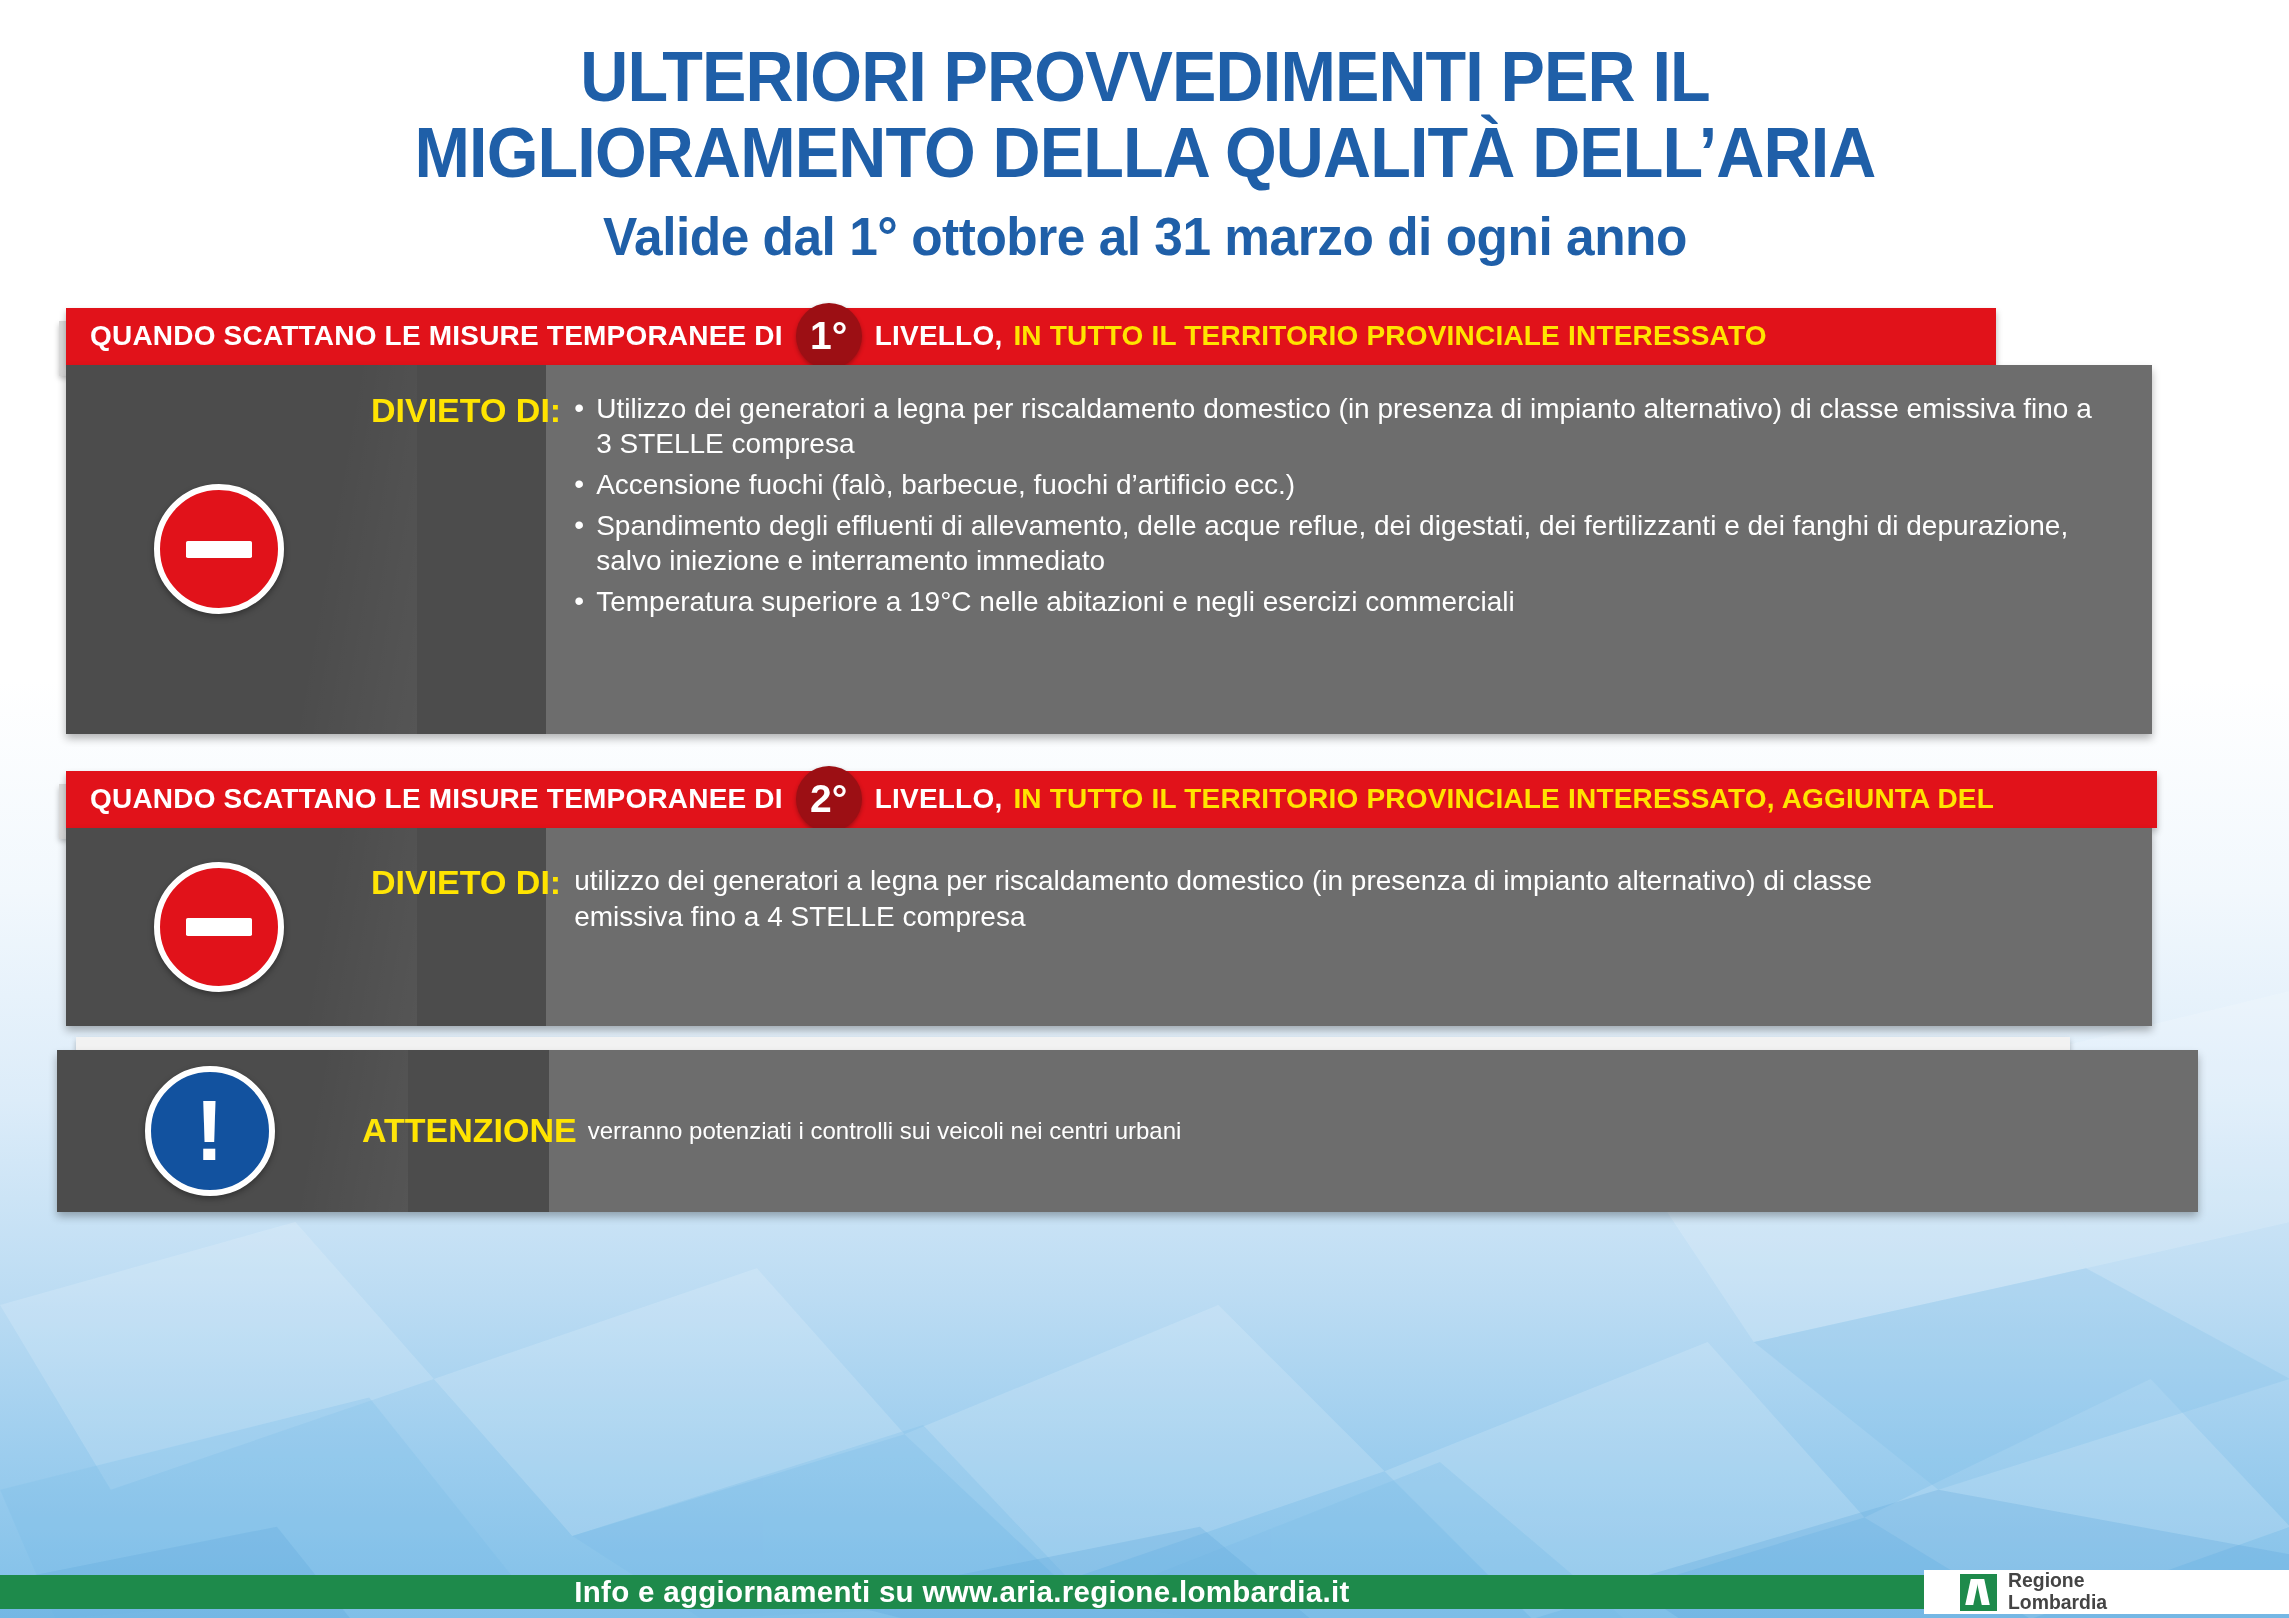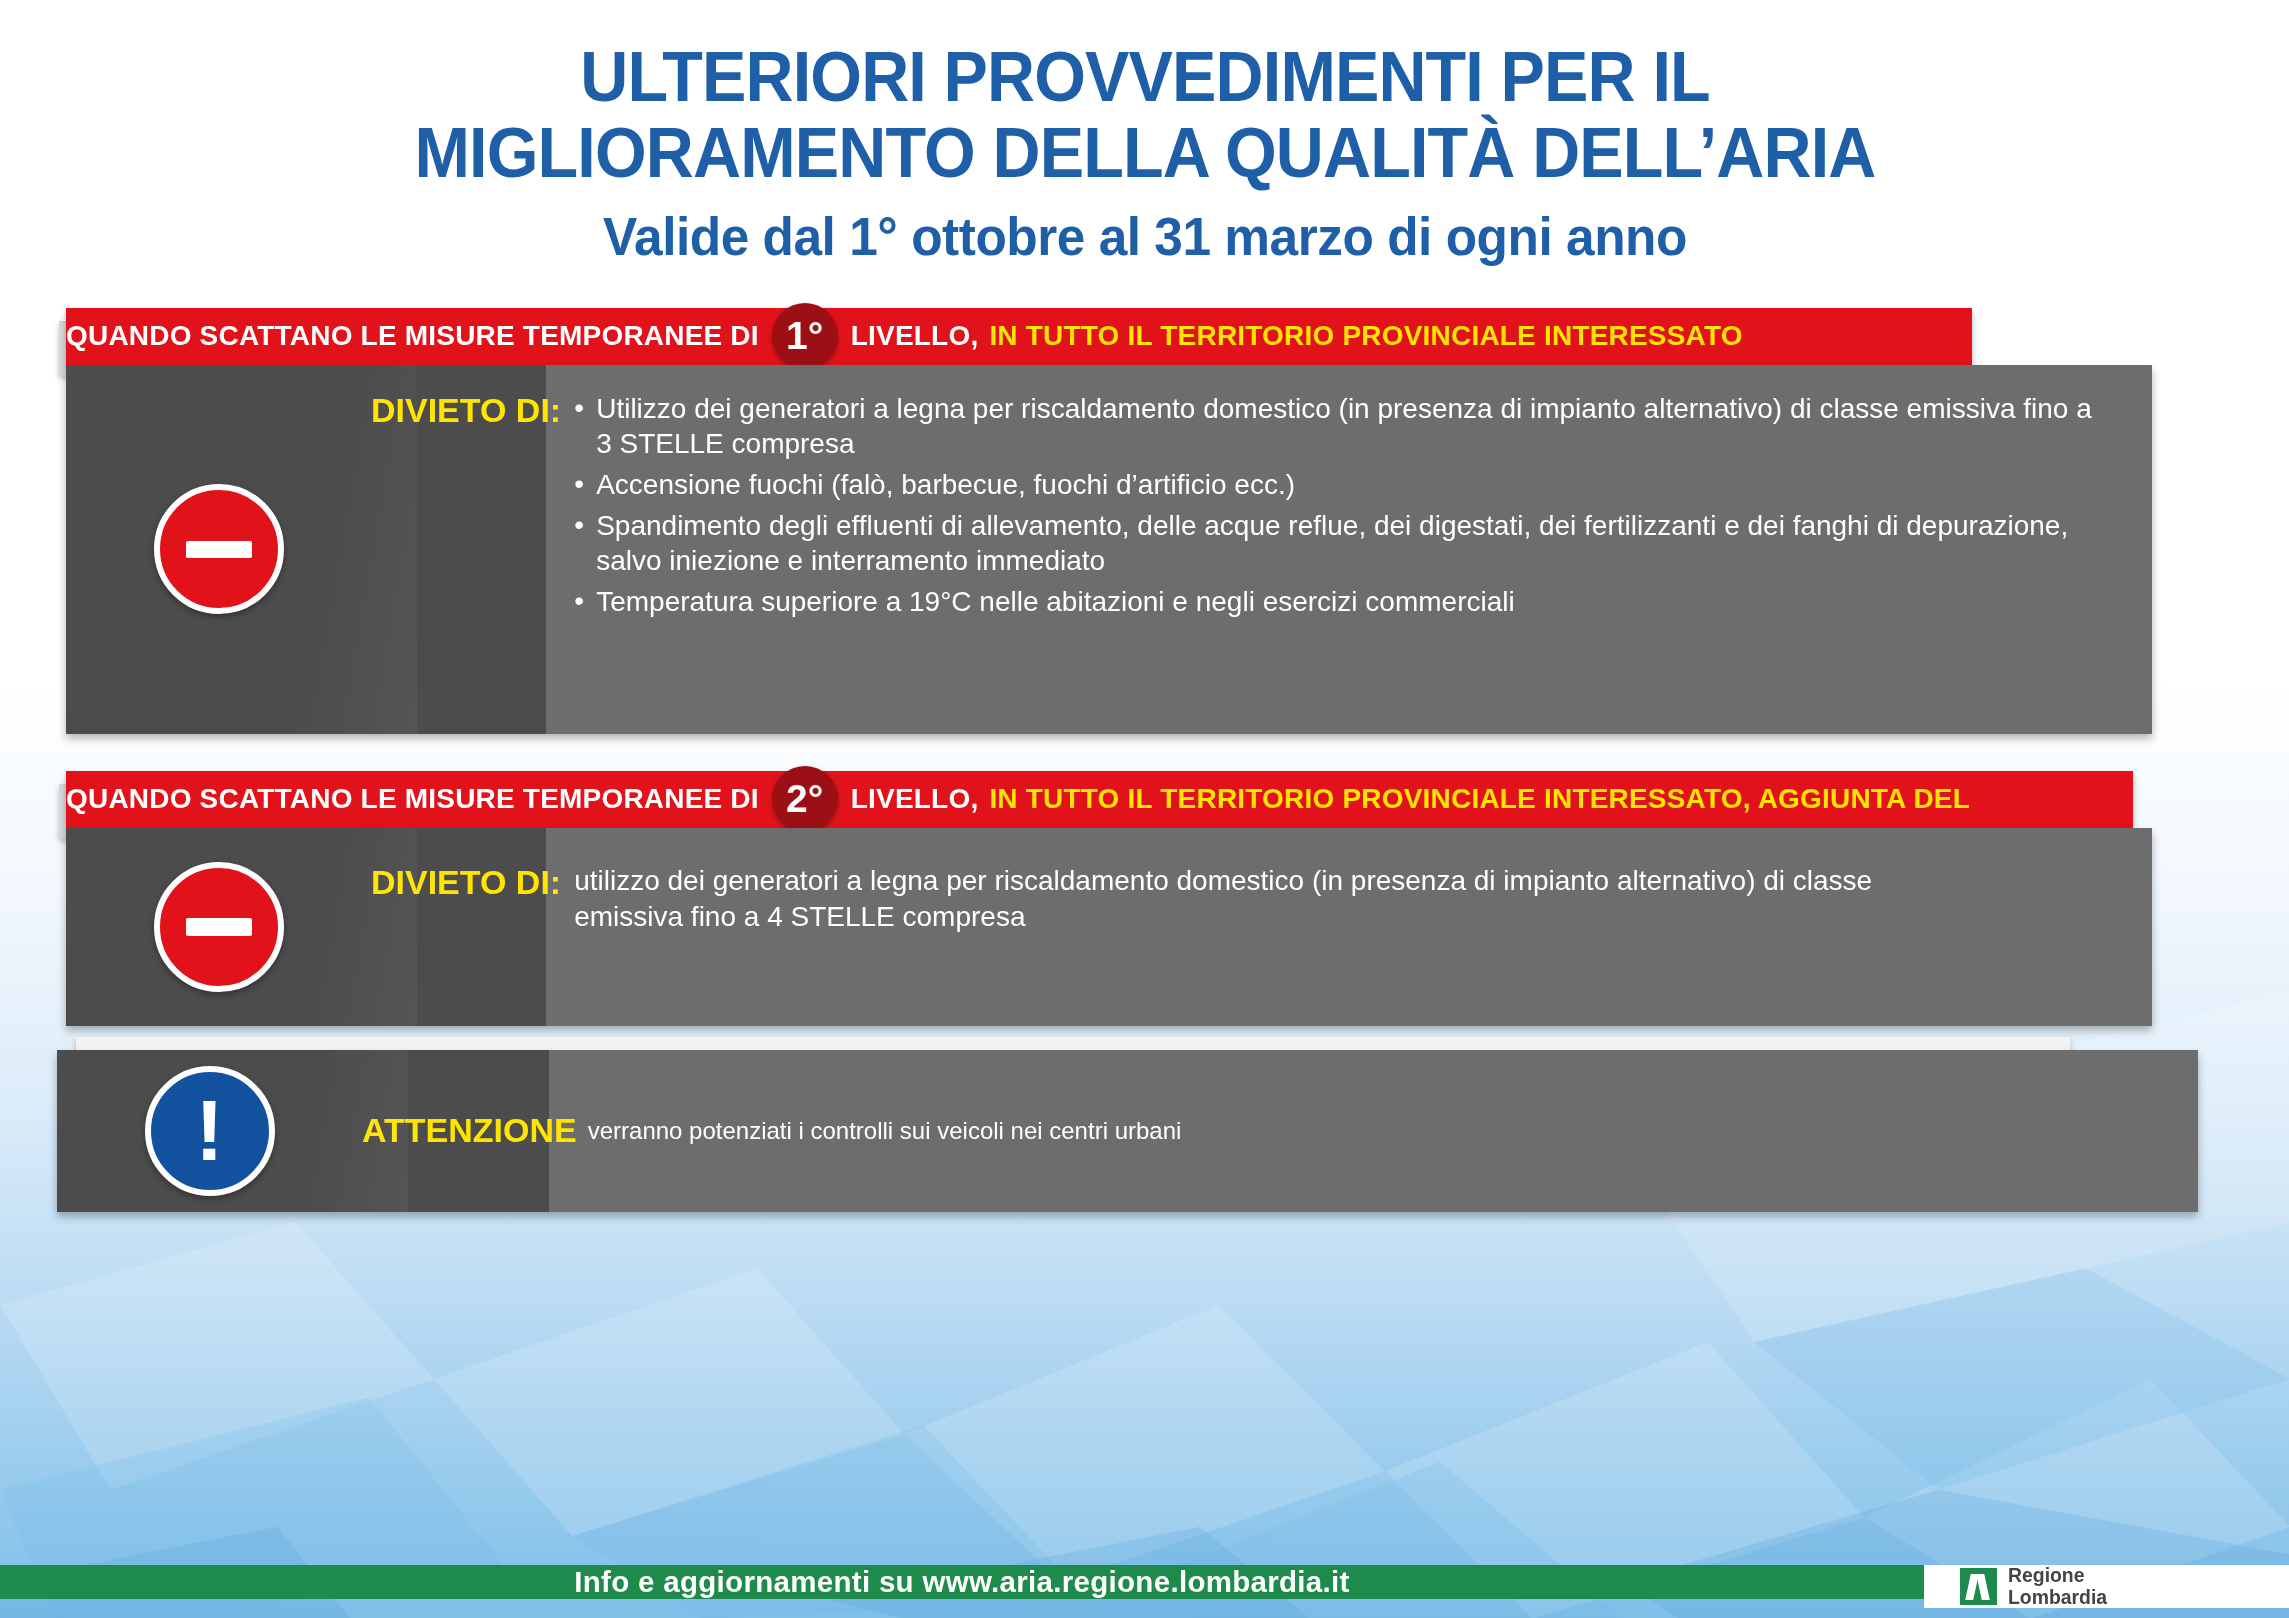--- a/index.html
+++ b/index.html
@@ -51,20 +51,21 @@
   .redbar{
     position:relative;
     background:#e1121a;
     height:57px;
     display:flex;
     align-items:center;
     color:#ffffff;
     font-weight:bold;
     font-size:28px;
     letter-spacing:0.2px;
+    padding-left:24px;
     box-shadow:0 3.7px 6.5px rgba(0,0,0,.3);
   }
   .redbar .yellow{color:#ffe400;}
   .level-badge{
     width:66px;height:66px;border-radius:50%;
     background:#9c0f14;
     color:#fff;
     display:flex;align-items:center;justify-content:center;
     font-size:39px;font-weight:bold;
     margin:0 13px;
@@ -121,21 +122,21 @@
   ul.items li:before{
     content:"•";position:absolute;left:0;top:-0.9px;font-size:28px;
   }
   .plaintext{font-size:28px;line-height:1.3;}
   .attn-label{color:#ffe400;font-weight:bold;font-size:34px;margin-right:11px;white-space:nowrap;}
   .attn-text{font-size:24px;}
 
   
   .footer{
     position:absolute;left:0;bottom:0;width:100%;height:54px;
-    display:flex;align-items:flex-start;
+    display:flex;align-items:center;
   }
   .footer-green{
     background:#1e8a4b;flex:0 0 1924px;
     display:flex;align-items:center;justify-content:center;
     color:#ffffff;font-weight:bold;font-size:29.5px;letter-spacing:0.3px;
   }
   .footer-white{
     flex:1 1 auto;background:#ffffff;display:flex;align-items:center;padding-left:36px;gap:11px;
   }
   .rl-logo{

